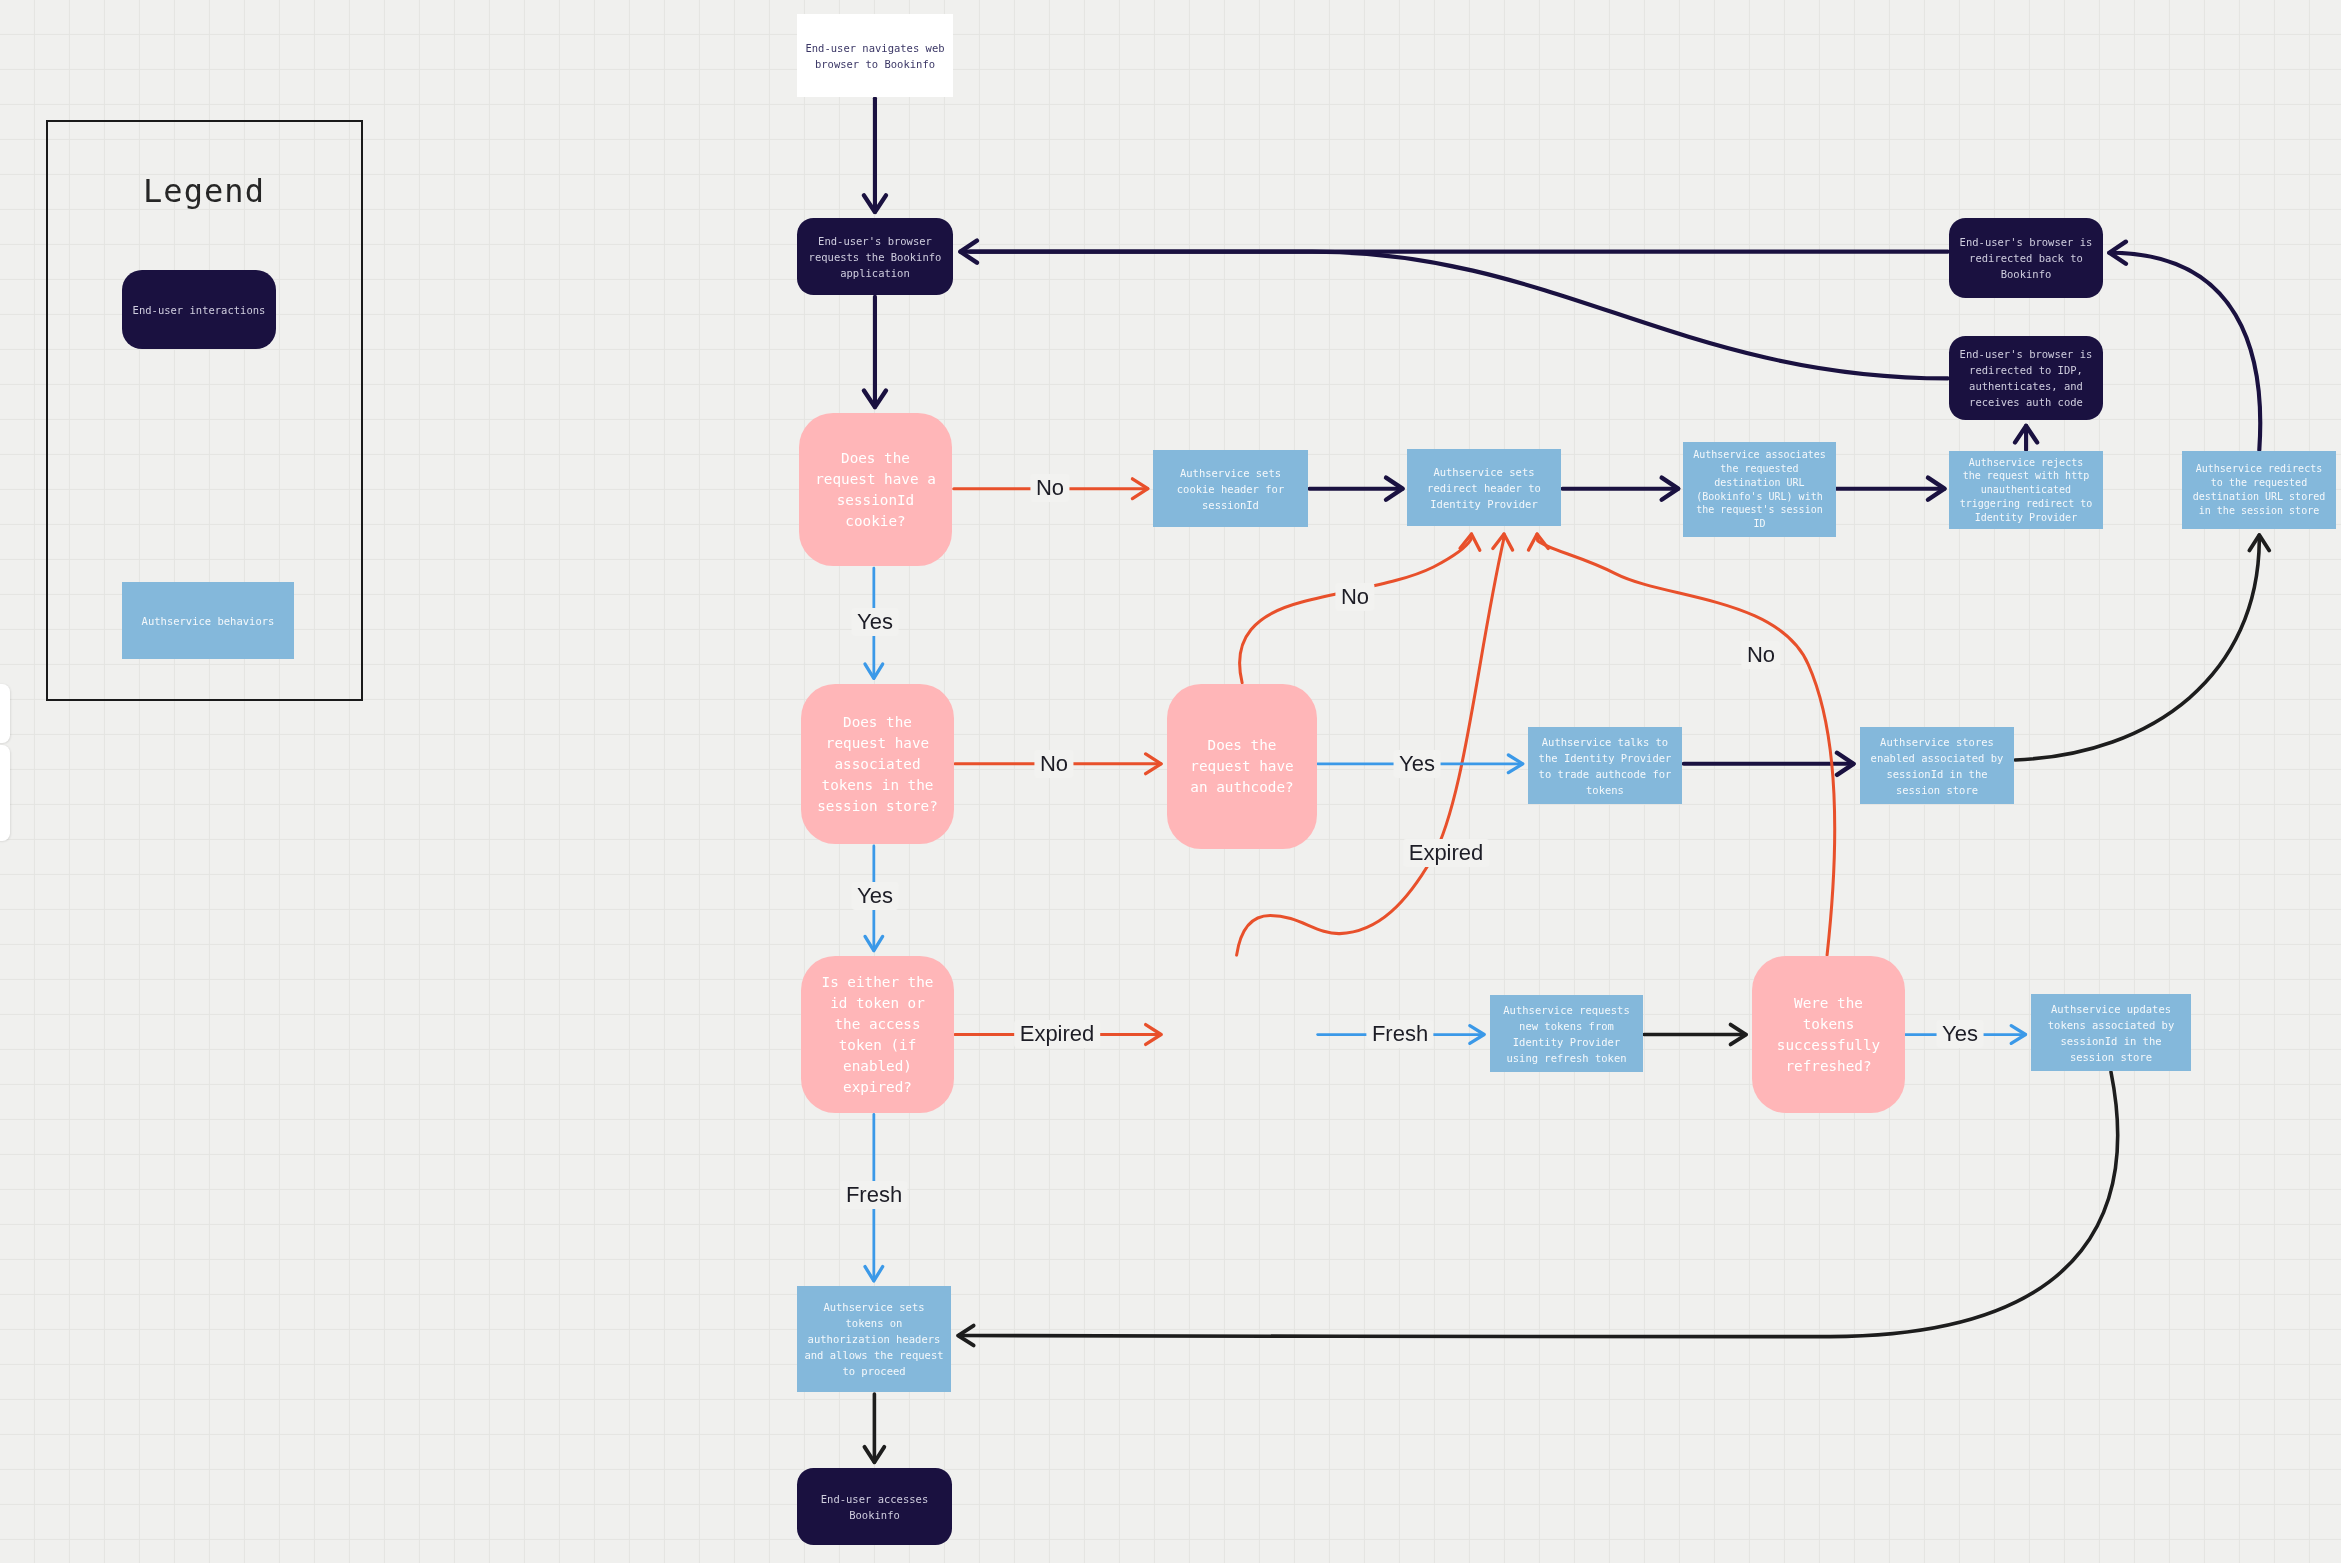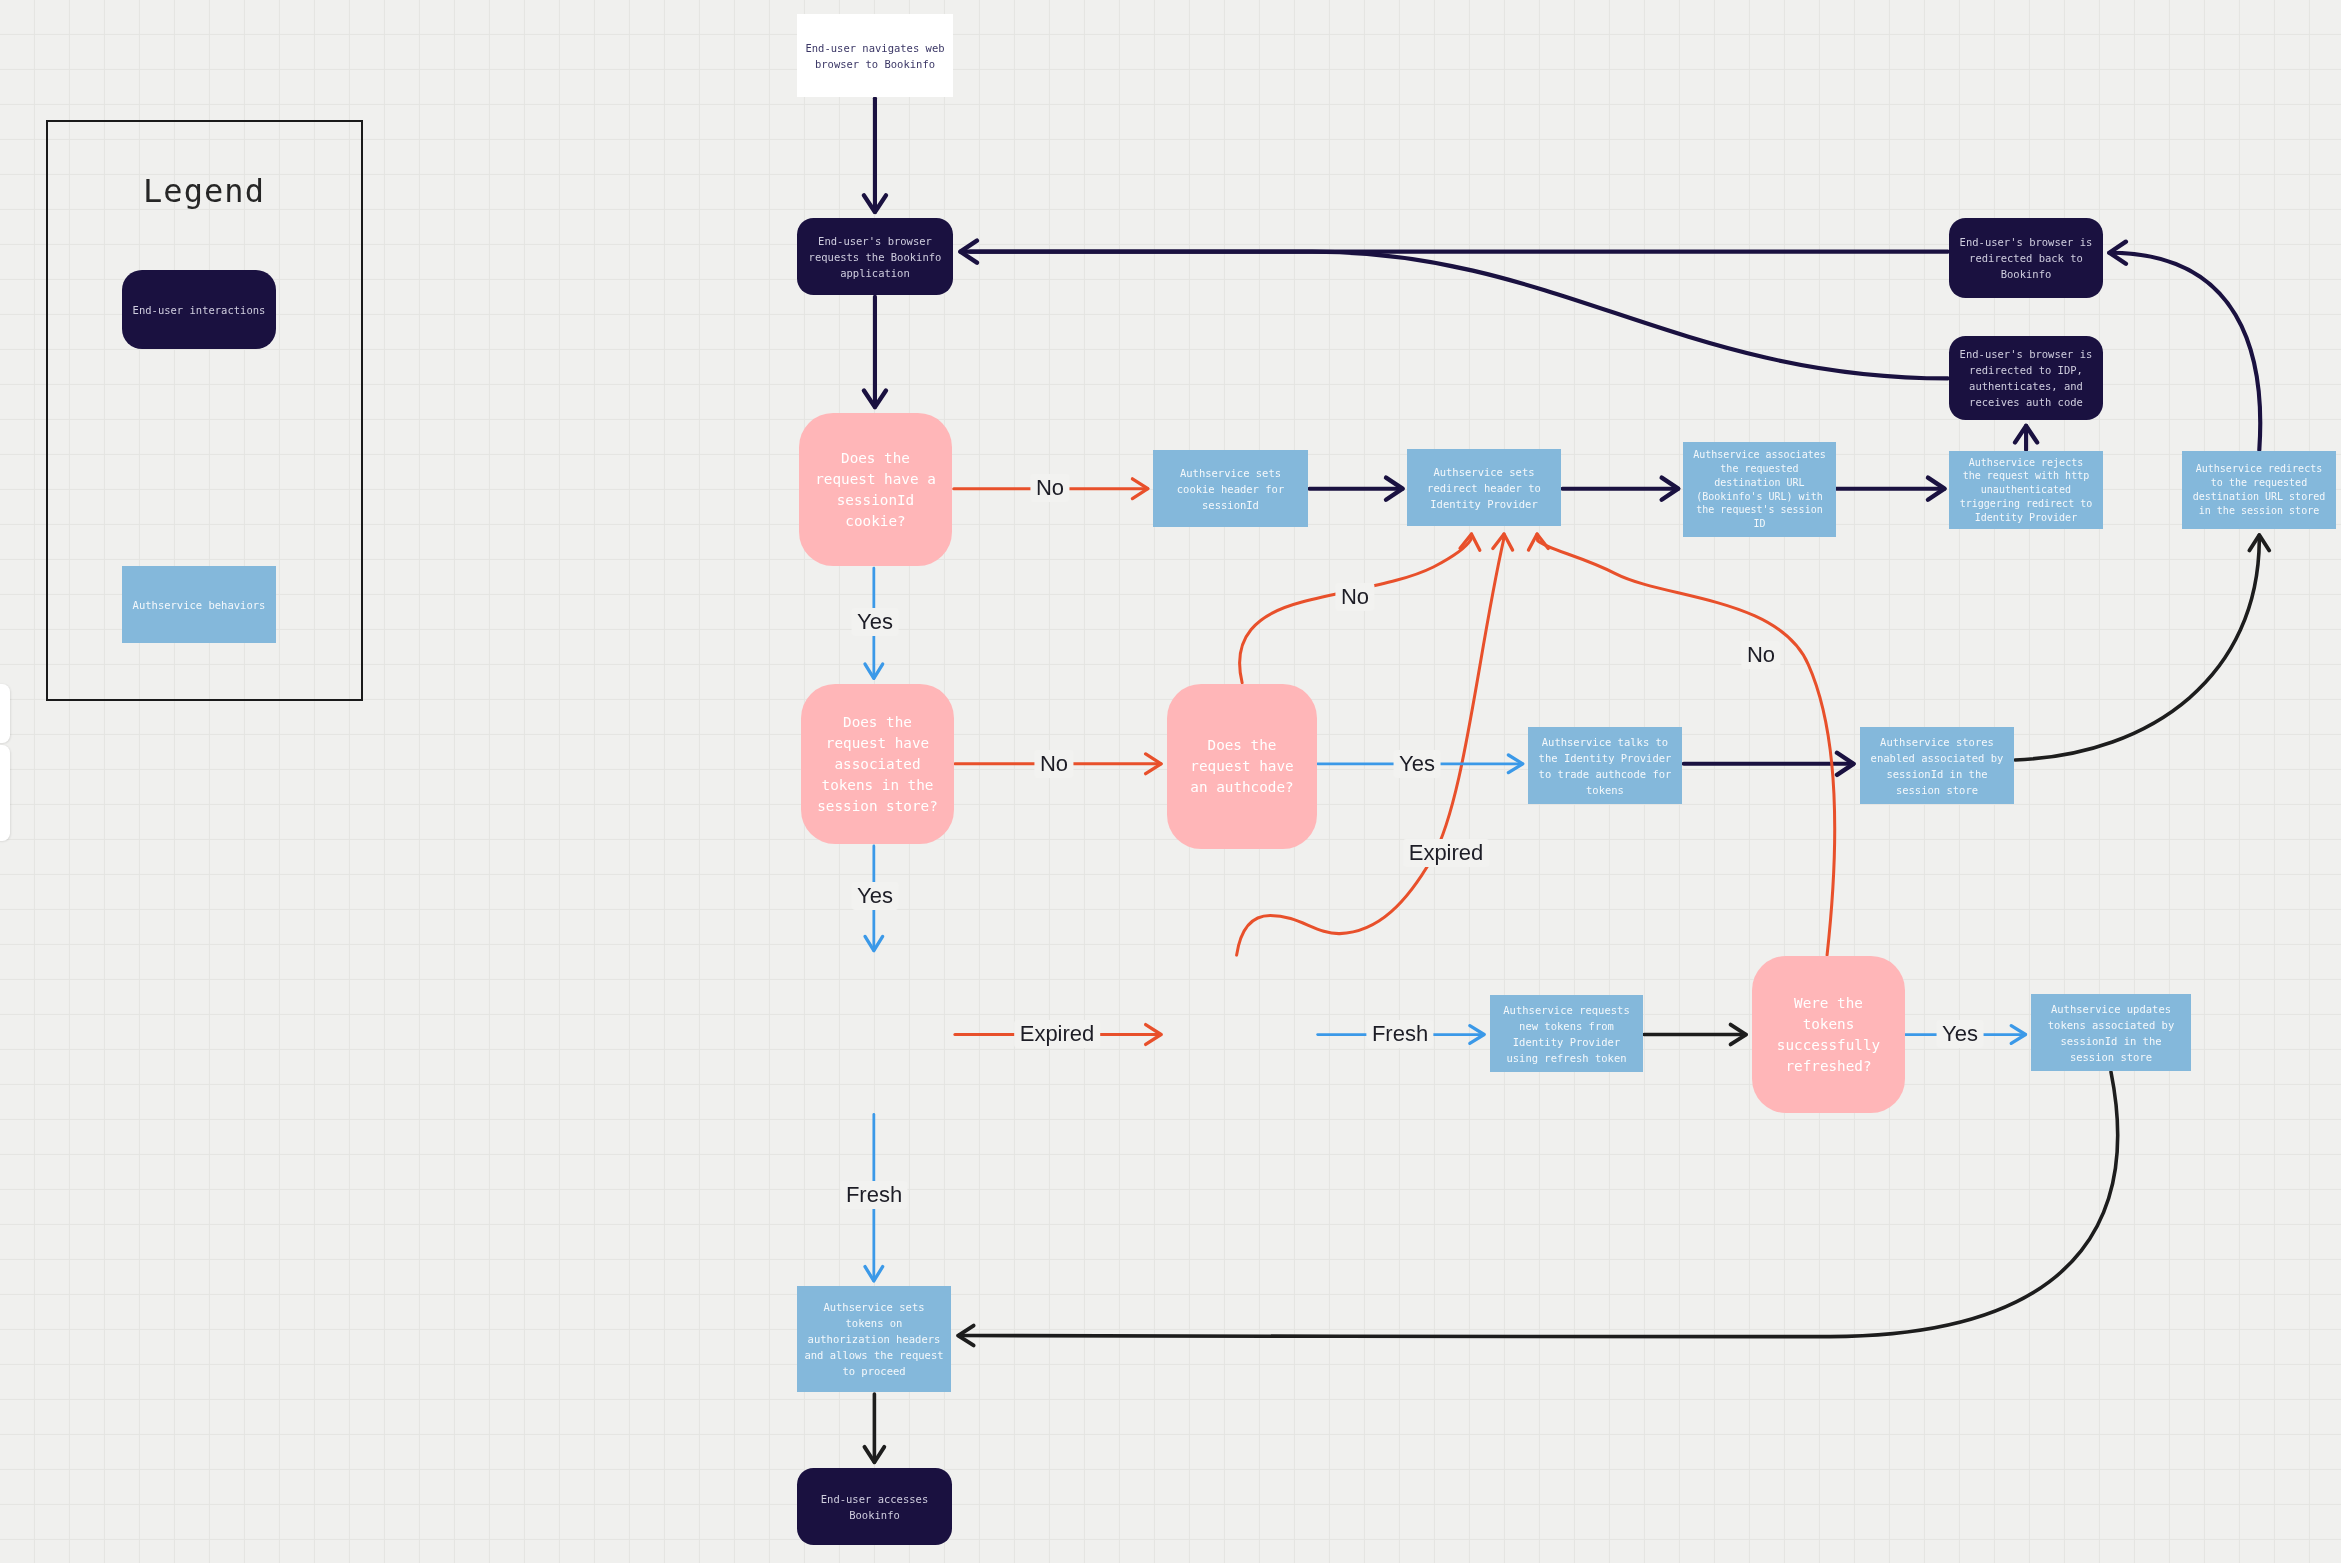--- a/index.html
+++ b/index.html
@@ -54,21 +54,21 @@
   #n-stores{left:1860px;top:727px;width:154px;height:77px;}
   #n-pink3{left:801px;top:956px;width:153px;height:157px;}
   #n-refresh{left:1167px;top:956px;width:150px;height:157px;}
   #n-reqnew{left:1490px;top:995px;width:153px;height:77px;}
   #n-refreshed{left:1752px;top:956px;width:153px;height:157px;}
   #n-updates{left:2031px;top:994px;width:160px;height:77px;}
   #n-bottom{left:797px;top:1286px;width:154px;height:106px;}
   #n-accesses{left:797px;top:1468px;width:155px;height:77px;}
   #lg-dark{left:122px;top:270px;width:154px;height:79px;border-radius:20px;}
   #lg-pink{left:122px;top:377px;width:154px;height:155px;border-radius:33px;}
-  #lg-blue{left:122px;top:566px;width:154px;height:77px;text-align:center;}
+  #lg-blue{left:122px;top:582px;width:172px;height:77px;text-align:center;}
 </style>
 </head>
 <body>
 
 <div class="canvas">
 
   <svg id="svg-edges" width="2342" height="1564" viewBox="0 0 4248 2836">
     <defs>
       <marker id="chN" viewBox="0 0 60 60" refX="52" refY="30" markerWidth="60" markerHeight="60" markerUnits="userSpaceOnUse" orient="auto">
         <path d="M 22 10 L 52 30 L 22 50" fill="none" stroke="#1a1140" stroke-width="8" stroke-linecap="round" stroke-linejoin="round"></path>
@@ -171,20 +171,26 @@
 request have
 an authcode?</div>
   <div id="n-talks" class="node blue fs19">Authservice talks to
 the Identity Provider
 to trade authcode for
 tokens</div>
   <div id="n-stores" class="node blue fs19">Authservice stores
 enabled associated by
 sessionId in the
 session store</div>
+  <div id="n-pink3" class="node pink fs26">Is either the
+id token or
+the access
+token (if
+enabled)
+expired?</div>
   <div id="n-reqnew" class="node blue fs19">Authservice requests
 new tokens from
 Identity Provider
 using refresh token</div>
   <div id="n-refreshed" class="node pink fs26">Were the
 tokens
 successfully
 refreshed?</div>
   <div id="n-updates" class="node blue fs19">Authservice updates
 tokens associated by

